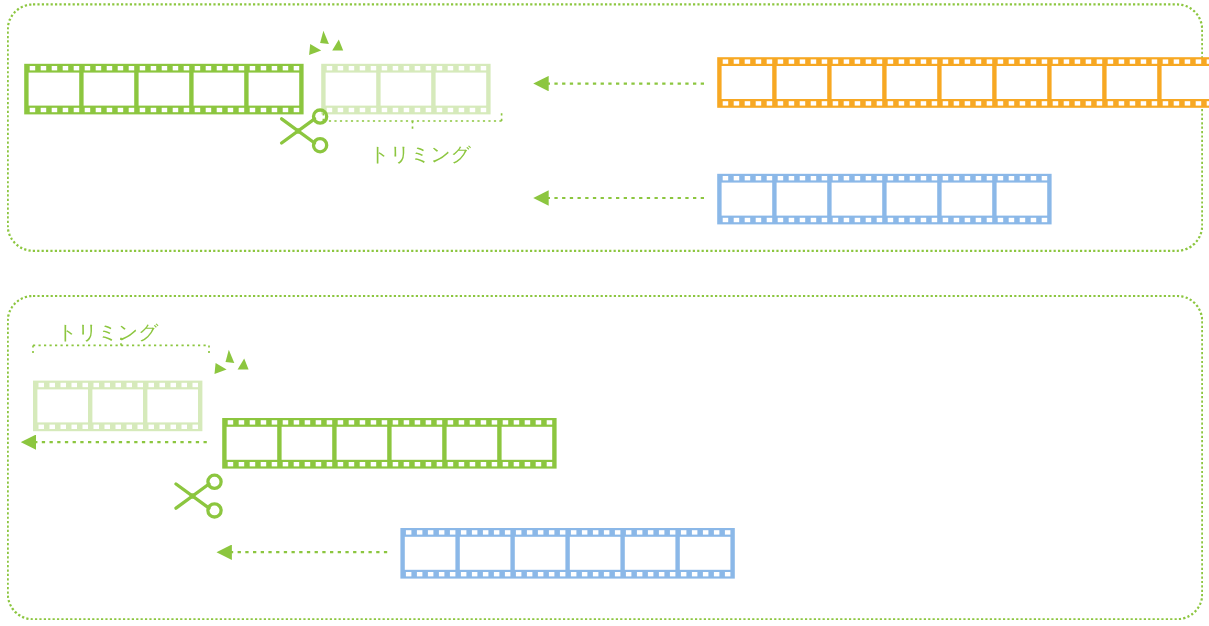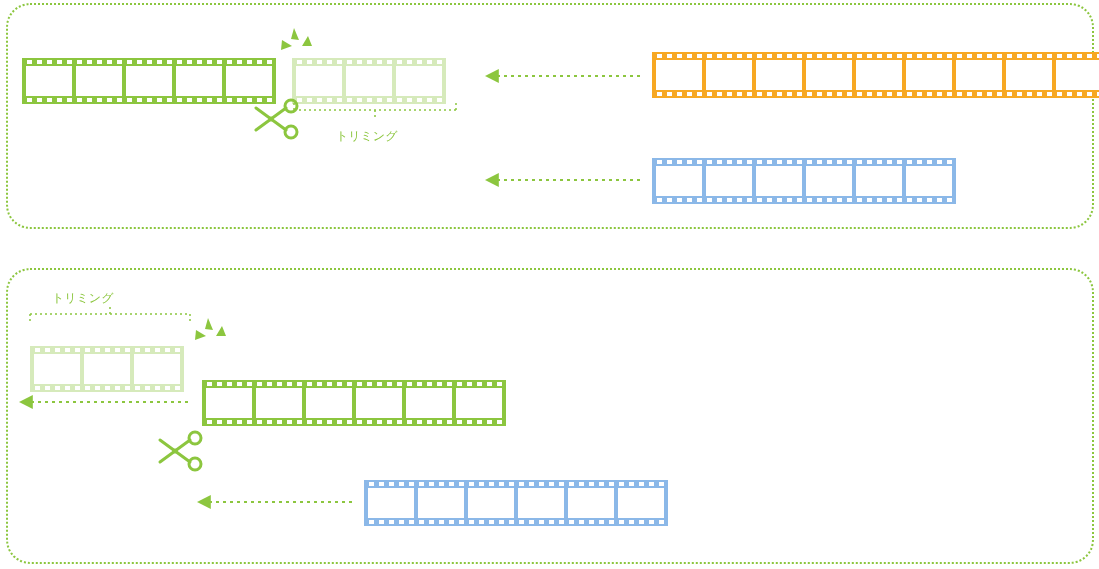--- a/index.html
+++ b/index.html
@@ -11,21 +11,21 @@
     position: relative;
   }
   .panel {
     position: absolute;
     border: 2px dotted #8cc63f;
     border-radius: 24px;
     box-sizing: border-box;
   }
   .label {
     position: absolute;
-    font-size: 12px;
+    font-size: 18px;
     color: #8cc63f;
     white-space: nowrap;
   }
   svg { position: absolute; overflow: visible; }
 </style>
 </head>
 <body>
 
 <div class="panel" id="panel1" style="left: 6px; top: 3px; width: 1088px; height: 226px;"></div>
 <span class="label" id="lbl1" style="left: 336px; top: 128px;">トリミング</span>

